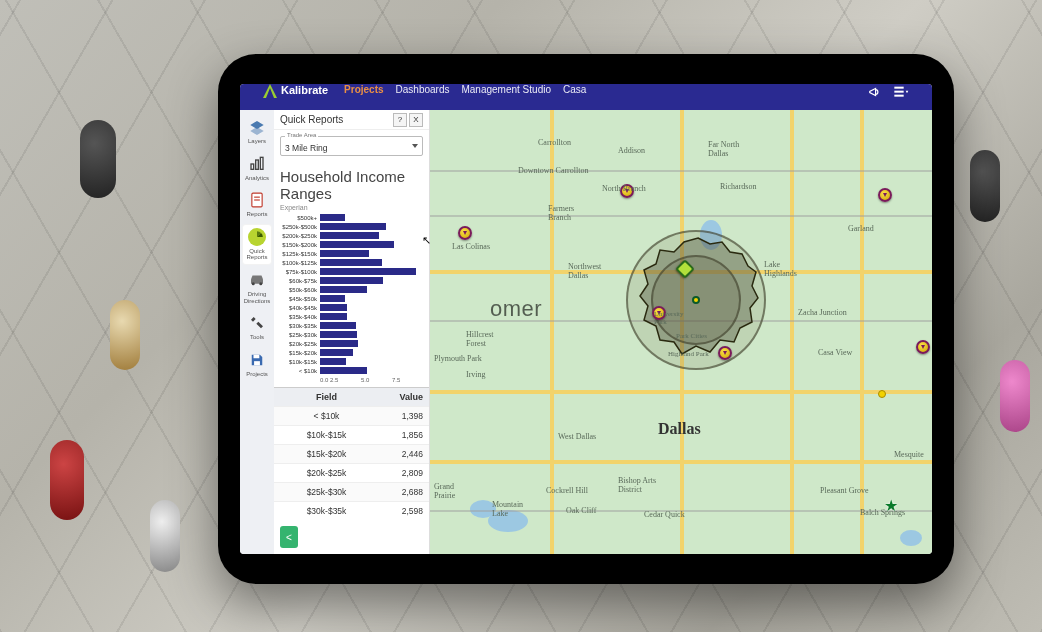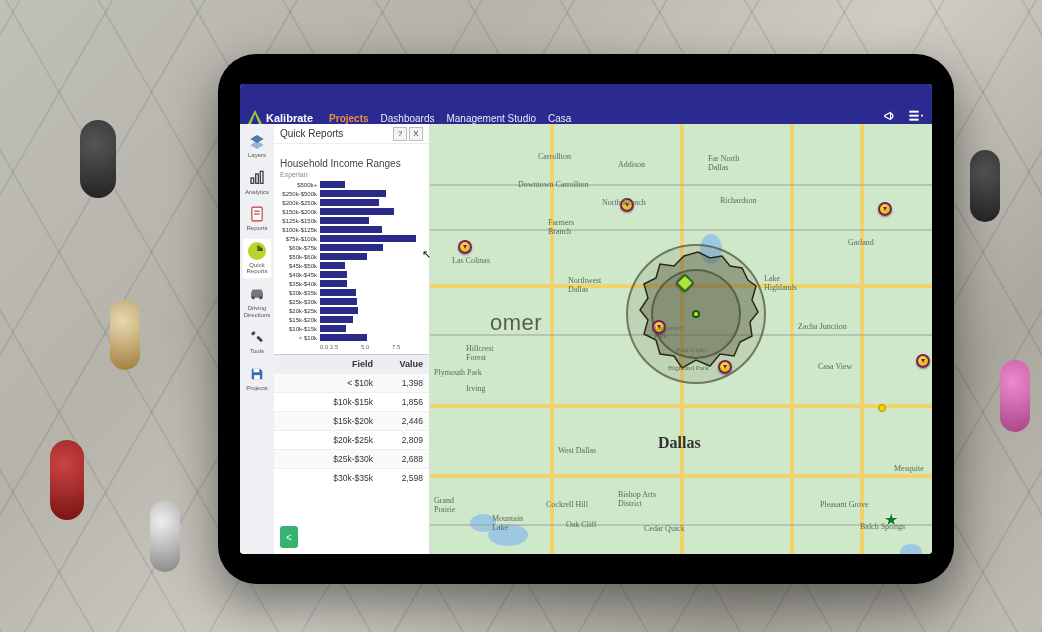--- a/index.html
+++ b/index.html
@@ -20,22 +20,22 @@
   .b5{width:30px;height:72px;left:970px;top:150px;border-radius:18px}
   .b6{width:30px;height:72px;left:1000px;top:360px;border-radius:18px;background:radial-gradient(circle at 40% 30%,#e8c,#a48)}
 
   
   .tablet { position:absolute; left:218px; top:54px; width:736px; height:530px;
     background:#000; border-radius:38px; box-shadow:0 20px 50px rgba(0,0,0,.45); padding:30px 22px; }
   .screen { width:100%; height:100%; background:#fff; border-radius:4px; overflow:hidden;
     position:relative; display:flex; flex-direction:column; }
 
   
-  .topbar { height:40px; background:#2a2a91; display:flex; align-items:flex-end; color:#fff;
-    font-size:10px; padding:0 8px; }
+  .topbar { height:26px; background:#2a2a91; display:flex; align-items:flex-start; color:#fff;
+    font-size:10px; padding:0 23px; }
   .logo-mark { width:14px; height:14px; margin-right:4px; position:relative; }
   .logo-mark svg{display:block}
   .brand { font-weight:bold; margin-right:16px; font-size:11px;}
   .nav-item { margin-right:12px; cursor:pointer; opacity:.9;}
   .nav-item.active { color:#ff9b3c; font-weight:bold; }
   .top-spacer { flex:1; }
   .top-ico { width:16px; height:16px; margin-left:10px; display:flex; align-items:center; justify-content:center;}
   .top-ico svg{display:block}
 
   .body { flex:1; display:flex; min-height:0; }
@@ -59,39 +59,39 @@
   .hdr-btn { width:14px; height:14px; border:1px solid #bbb; background:#f5f5f5; font-size:8px;
     display:flex; align-items:center; justify-content:center; margin-left:2px; cursor:pointer;}
   .selects { padding:6px;}
   .field-wrap { border:1px solid #bbb; border-radius:2px; margin-bottom:4px; position:relative;
     padding:6px 16px 2px 4px; background:#fff;}
   .field-wrap .float { position:absolute; top:-5px; left:4px; background:#fff; padding:0 2px;
     font-size:6px; color:#777;}
   .field-wrap .val { font-size:8.5px;}
   .field-wrap .caret { position:absolute; right:4px; top:50%; transform:translateY(-50%);
     border-left:3px solid transparent; border-right:3px solid transparent; border-top:4px solid #555;}
-  .section-title { font-size:10px; padding:2px 6px; color:#444;}
+  .section-title { font-size:15px; padding:2px 6px; color:#444;}
   .subsrc { font-size:7px; padding:0 6px 2px; color:#888;}
 
   
   .chart { padding:0 6px; }
   .bar-row { display:flex; align-items:center; height:9px;}
   .bar-row .cat { width:40px; text-align:right; font-size:6px; color:#333; padding-right:3px;}
   .bar-row .track { flex:1; position:relative; height:7px;}
   .bar-row .bar { position:absolute; left:0; top:0; bottom:0; background:#2a2a88;}
   .axis { display:flex; margin-left:40px; font-size:6px; color:#666; justify-content:space-between;
     padding:2px 0 4px;}
   .axis span{flex:1; text-align:left;}
   .axis span:first-child{flex:0 0 10px;}
 
   
   .tbl { border-top:1px solid #ccc; overflow:hidden;}
   .tbl-head { display:flex; background:#eceef2; font-weight:bold; font-size:9px;}
   .tbl-head div, .tbl-row div { padding:4px 6px;}
-  .col-f { flex:1; text-align:right;}
+  .col-f { flex:1; text-align:center;}
   .col-v { width:50px; text-align:right;}
   .tbl-row { display:flex; border-top:1px solid #eee; font-size:8.5px;}
   .tbl-row:nth-child(odd){ background:#fafafa;}
 
   .collapse-btn { position:absolute; left:6px; bottom:6px; width:18px; height:22px;
     background:#35b46f; border-radius:3px; display:flex; align-items:center; justify-content:center;
     color:#fff; font-size:10px; cursor:pointer;}
 
   
   .map { flex:1; position:relative; background:#cfe8c9; overflow:hidden;}
@@ -242,20 +242,25 @@
       </div>
 
       <div class="panel">
         <div class="panel-header">
           <span>Quick Reports</span>
           <span class="sp"></span>
           <span class="hdr-btn">?</span>
           <span class="hdr-btn">X</span>
         </div>
         <div class="selects">
+          <div class="field-wrap">
+            <span class="float">Trade Area</span>
+            <span class="val">3 Mile Ring</span>
+            <span class="caret"></span>
+          </div>
         </div>
         <div class="section-title">Household Income Ranges</div>
         <div class="subsrc">Experian</div>
 
         <div class="chart" id="chart">
             <div class="bar-row">
               <div class="cat">$500k+</div>
               <div class="track">
                 <div class="bar" style="width: 24%;"></div>
               </div>

